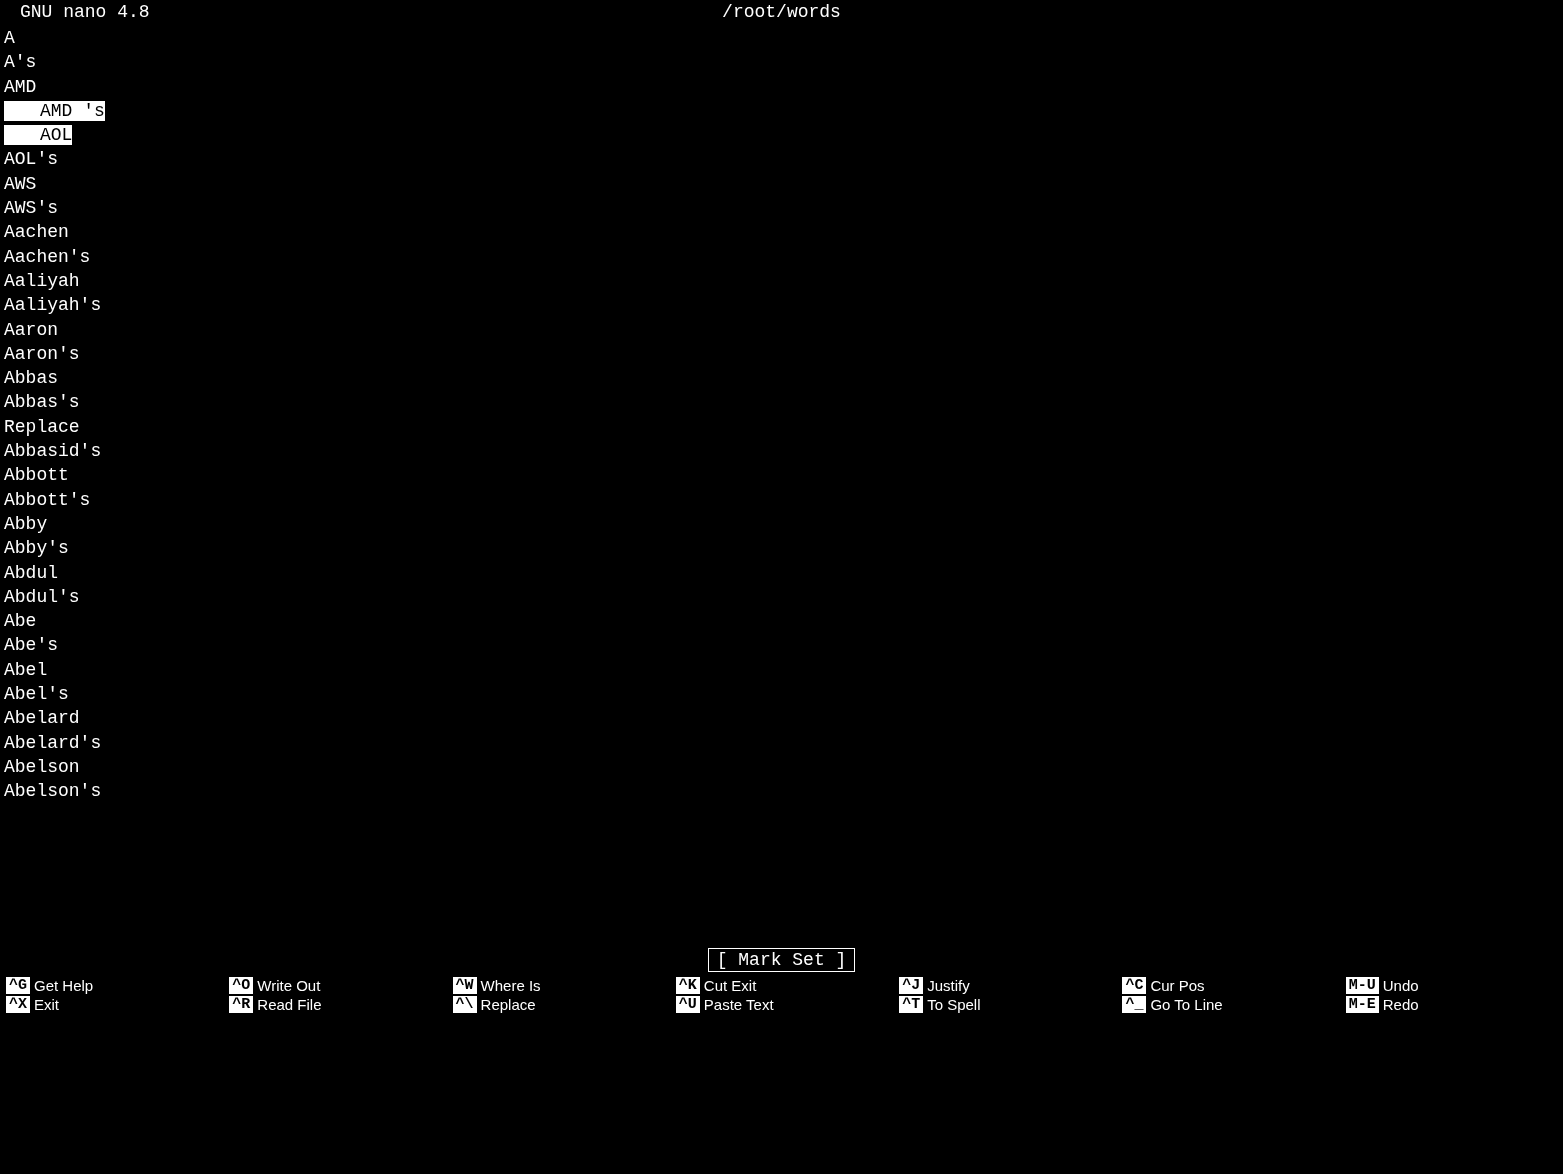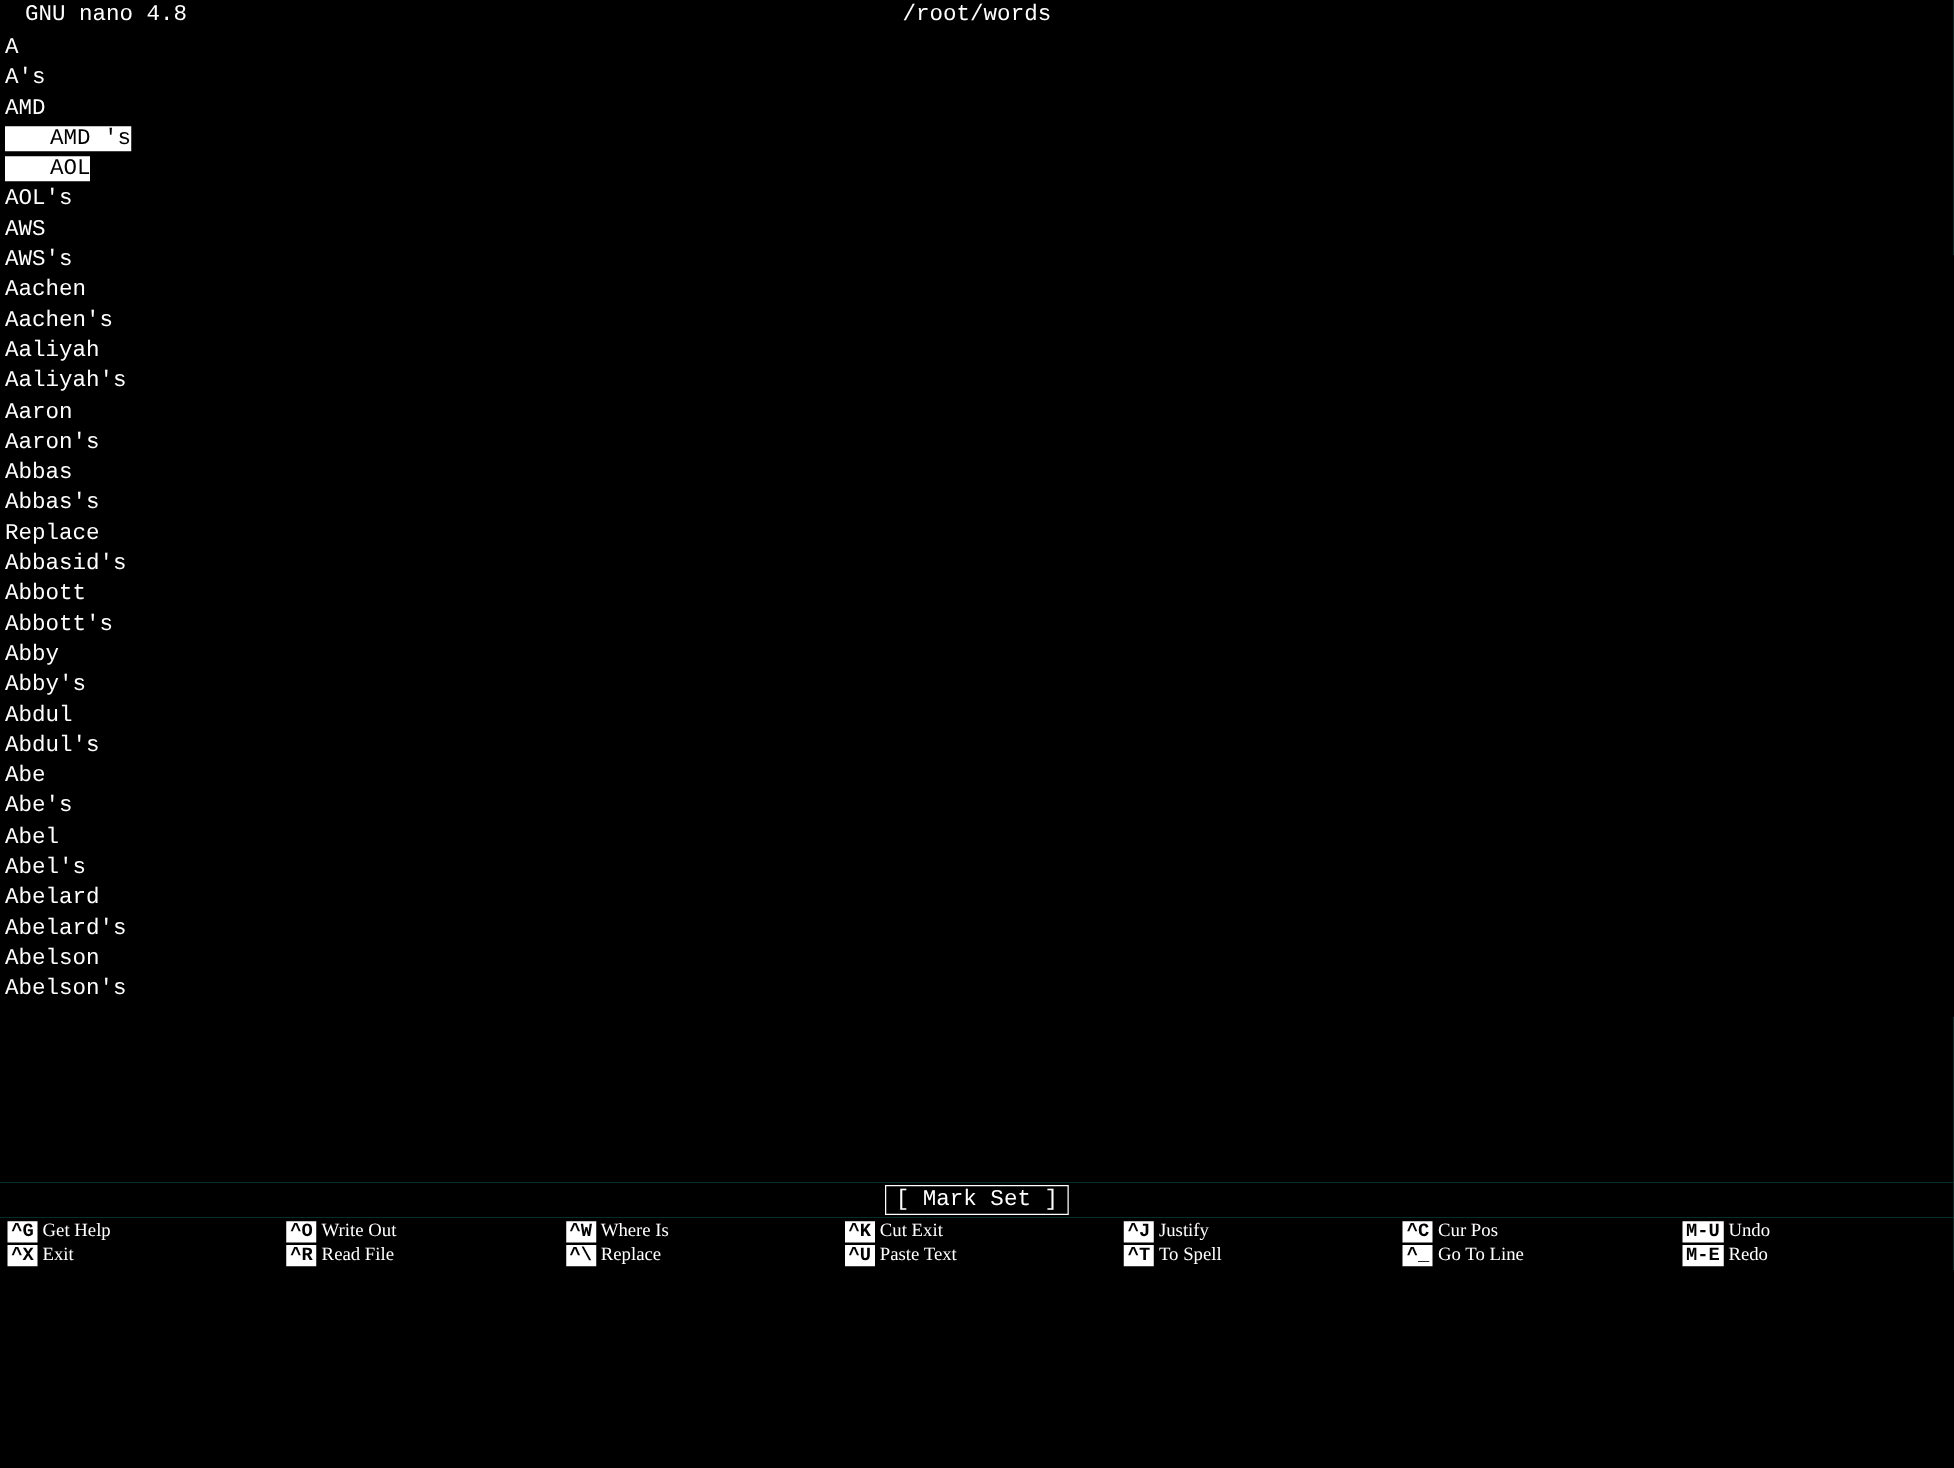--- a/index.html
+++ b/index.html
@@ -16,21 +16,21 @@
       width: 1563px;
       height: 1174px;
       overflow: hidden;
     }
 
     #app {
       width: 1563px;
       height: 1016px;
       display: flex;
       flex-direction: column;
-      background: #14b8a6;
+      background: #f0abfc;
     }
 
     #title-bar {
       background: #000;
       color: #fff;
       text-align: center;
       padding: 2px 0;
       font-size: 18px;
       display: flex;
       justify-content: space-between;
@@ -117,21 +117,21 @@
       font-size: 15px;
       font-family: 'Courier New', Courier, monospace;
       display: inline-block;
       min-width: 22px;
       text-align: center;
     }
 
     .shortcut-label {
       color: #fff;
       font-size: 15px;
-      font-family: Liberation Serif, serif;
+      font-family: Liberation Sans, sans-serif;
     }
   </style>
 </head>
 <body>
 
 <div id="app">
   <div id="title-bar">
     <span id="title-left">GNU nano 4.8</span>
     <span id="title-center">/root/words</span>
     <span></span>

